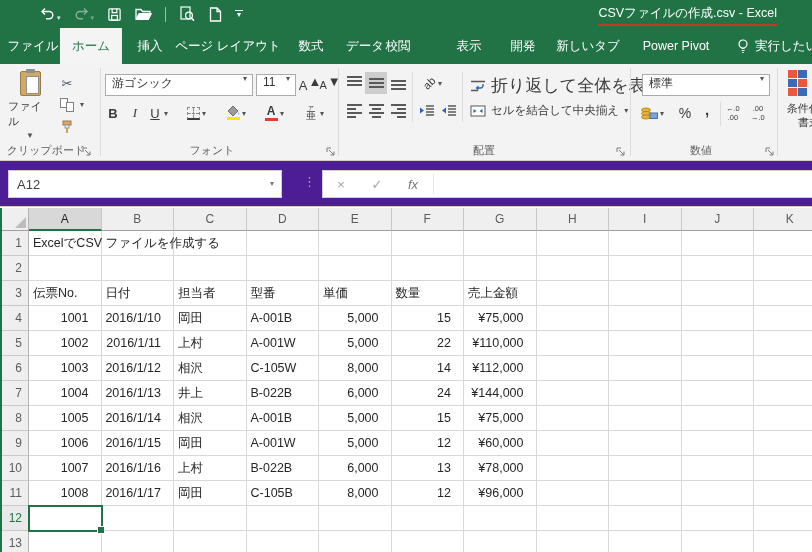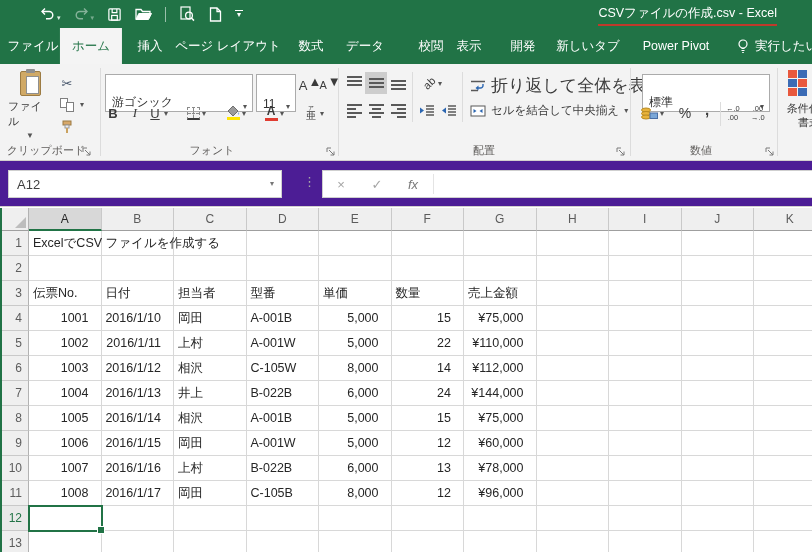--- a/index.html
+++ b/index.html
@@ -31,22 +31,22 @@
   
   .ribbon{position:absolute;left:0;top:64px;width:812px;height:97px;background:#f3f3f3;
           border-bottom:1px solid #d2d0ce;box-sizing:border-box;font-size:12px;color:#3b3b3b}
   .grp{position:absolute;top:0;height:96px}
   .gsep{position:absolute;top:4px;height:88px;width:1px;background:#dcdcdc}
   .glabel{position:absolute;top:79px;font-size:11px;color:#605e5c;transform:translateX(-50%);white-space:nowrap}
   .launcher{position:absolute;top:81px}
   .dd{font-size:8px;color:#555;line-height:1}
   .icbtn{position:absolute;display:flex;align-items:center;justify-content:center;width:22px;height:22px}
   .icbtn.sel{background:#cdcdcd}
-  .combo{position:absolute;height:38px;background:#fff;border:1px solid #ababab;box-sizing:border-box;
-         display:flex;align-items:flex-end;padding-left:6px;font-size:12px;color:#333}
+  .combo{position:absolute;height:22px;background:#fff;border:1px solid #ababab;box-sizing:border-box;
+         display:flex;align-items:flex-start;padding-left:6px;font-size:12px;color:#333}
   .combo .dd{margin-left:auto;padding-right:5px}
   
   .bars{display:flex;flex-direction:column;gap:2px;width:15px;height:14px}
   .bars i{display:block;height:2px;background:#595959}
   .v .bars i{width:15px}
   .vt .bars{justify-content:flex-start}.vm .bars{justify-content:center}.vb .bars{justify-content:flex-end}
   .h .bars{justify-content:center}
   .hl .bars{align-items:flex-start}.hc .bars{align-items:center}.hr .bars{align-items:flex-end}
   .h .bars i:nth-child(odd){width:15px}.h .bars i:nth-child(even){width:9px}
   
@@ -178,21 +178,21 @@
     <div class="win-title">CSVファイルの作成.csv - Excel</div>
   </div>
 
   <div class="tabbar">
     <div class="tab" style="left:33px">ファイル</div>
     <div class="tab active" style="left:91px">ホーム</div>
     <div class="tab" style="left:150px">挿入</div>
     <div class="tab" style="left:228px">ページ レイアウト</div>
     <div class="tab" style="left:311px">数式</div>
     <div class="tab" style="left:365px">データ</div>
-    <div class="tab" style="left:431px">校閲</div>
+    <div class="tab" style="left:398px">校閲</div>
     <div class="tab" style="left:469px">表示</div>
     <div class="tab" style="left:523px">開発</div>
     <div class="tab" style="left:588px">新しいタブ</div>
     <div class="tab" style="left:676px">Power Pivot</div>
     <div class="tellme">
       <svg width="12" height="15" viewBox="0 0 12 15">
           <circle cx="6" cy="5" r="4" fill="none" stroke="#fff" stroke-width="1.2"></circle>
           <path d="M4.5 9.5 h3 M4.5 11.5 h3 M5.2 13.5 h1.6" stroke="#fff" stroke-width="1.1"></path>
         </svg>
       <span>実行したい作</span>

